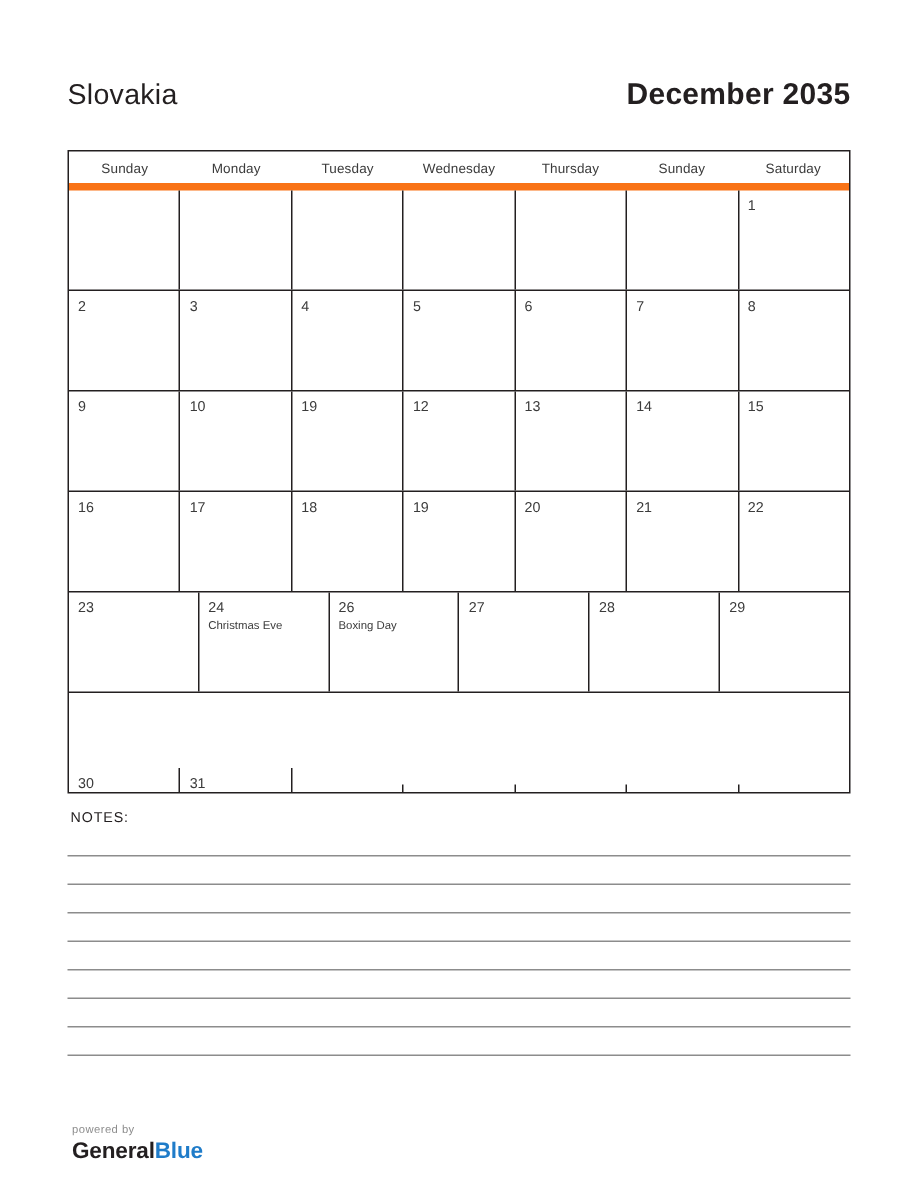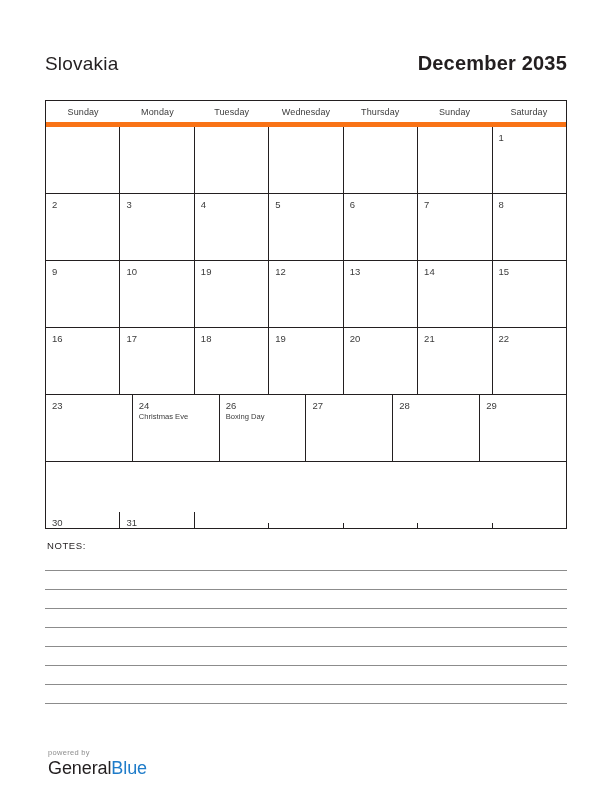--- a/index.html
+++ b/index.html
@@ -140,24 +140,25 @@
     width: 300px;
   }
   .powered-by {
     font-size: 7.5px;
     color: #8d8d8d;
     letter-spacing: 0.3px;
     display: block;
     margin-bottom: 1px;
   }
   .brand {
-    font-size: 18px;
+    font-size: 15px;
     letter-spacing: -0.1px;
     line-height: 20px;
     white-space: nowrap;
+    font-weight: bold;
   }
   .brand-general { color: #231f20; }
   .brand-blue { color: #1f7cc9; }
 </style>
 </head>
 <body>
 
 <div class="page">
 
   <div class="cal-header">

